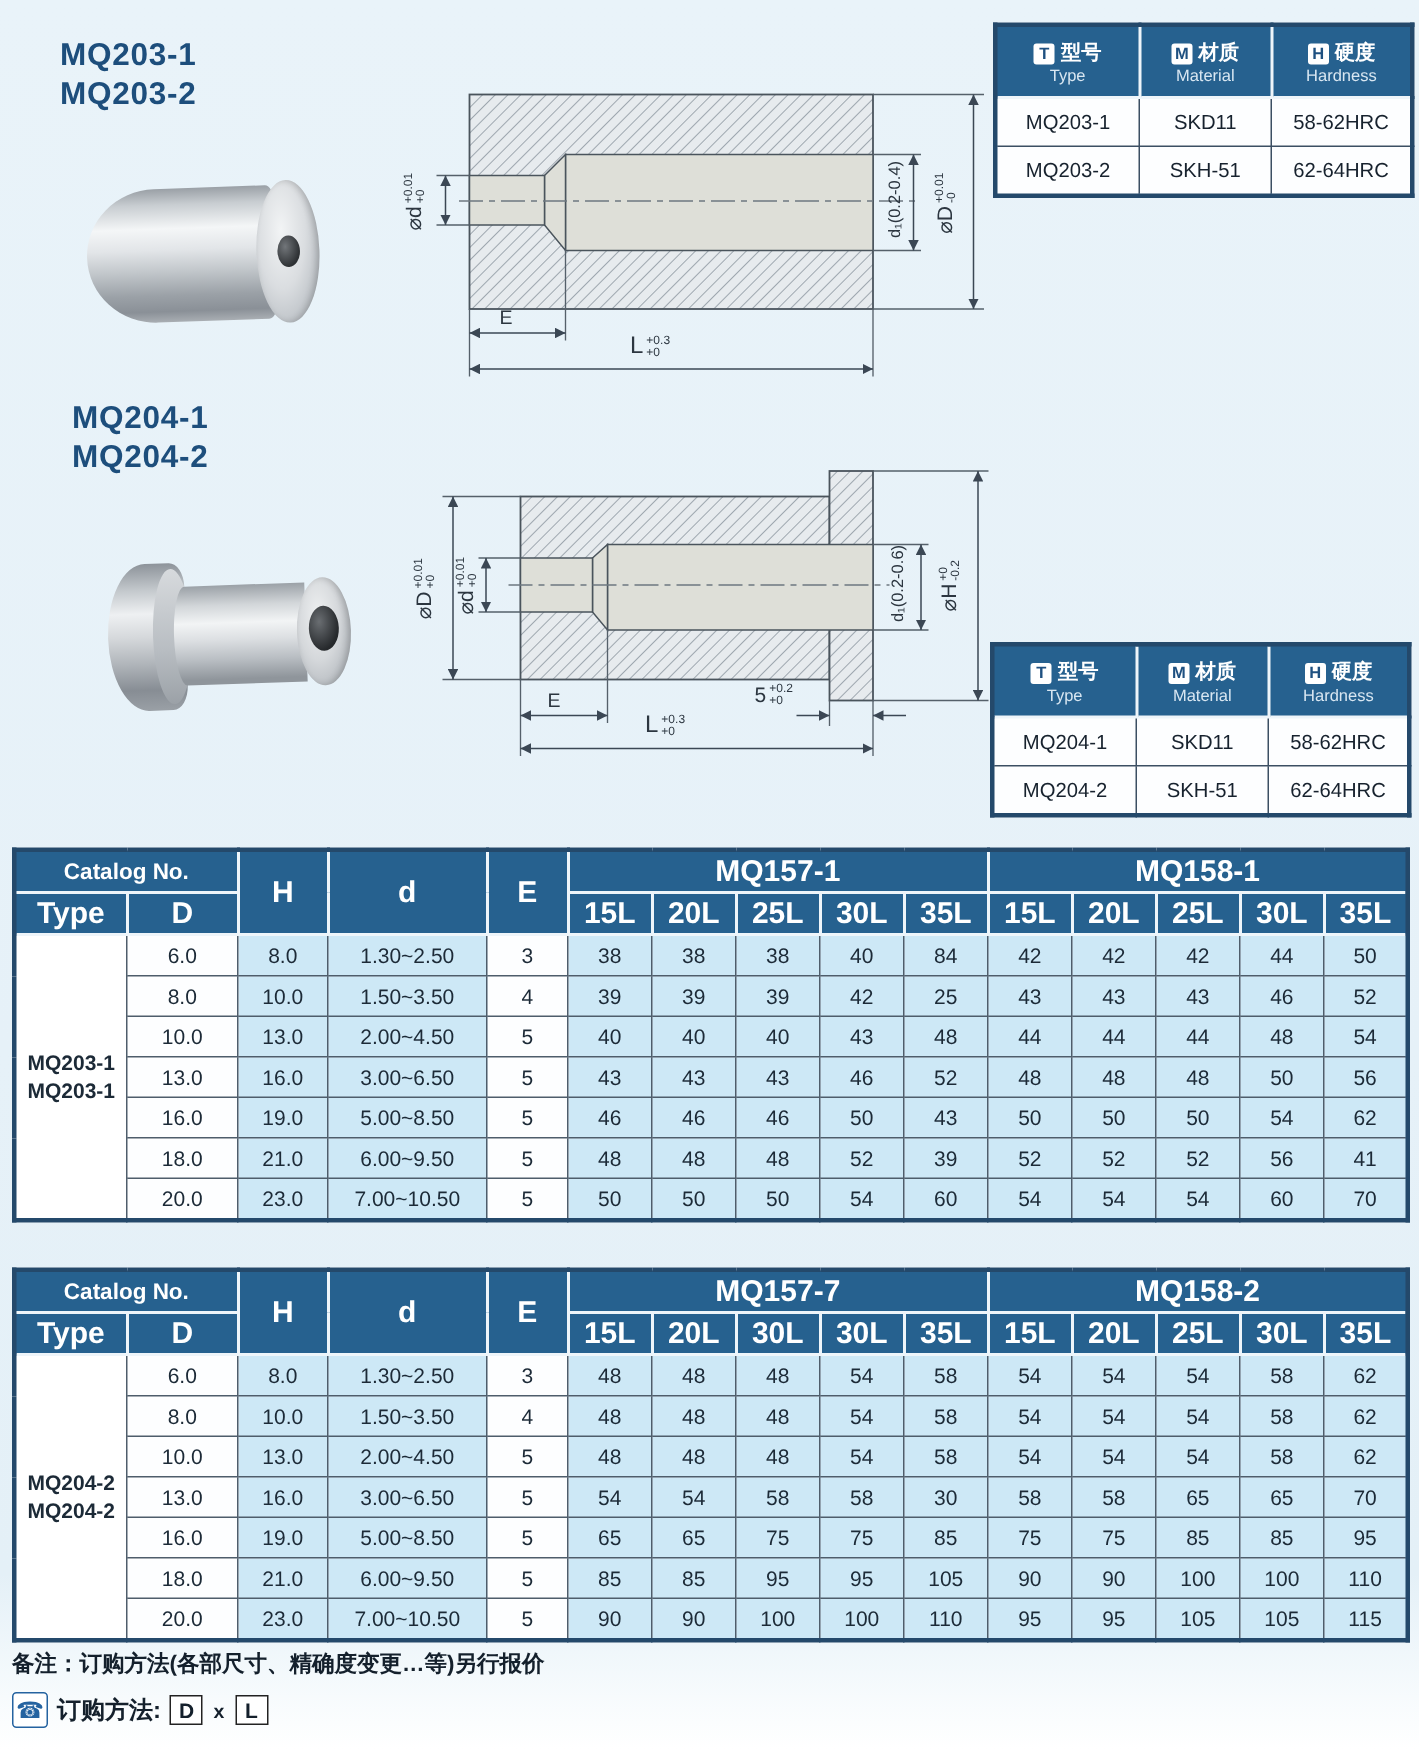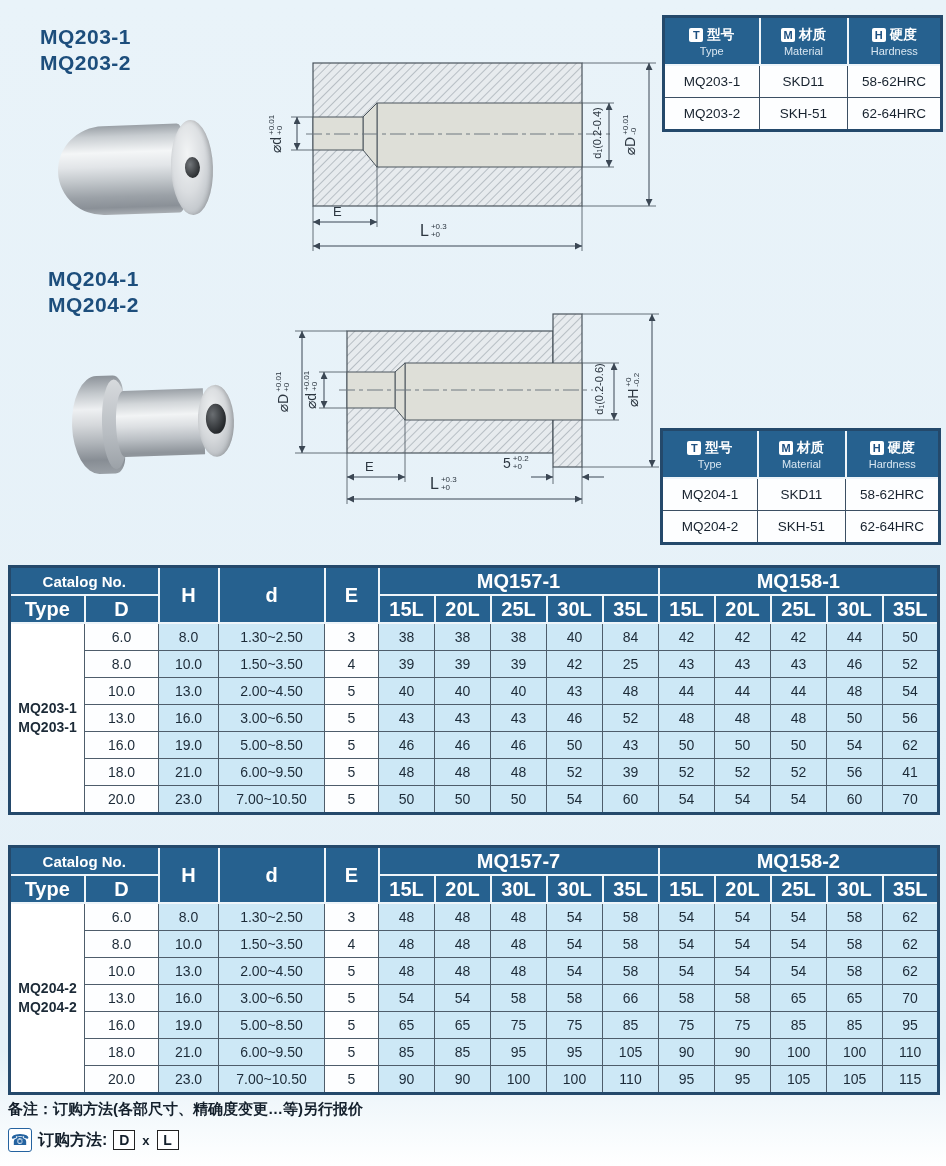--- a/index.html
+++ b/index.html
@@ -569,21 +569,21 @@
         </tr>
         <tr>
           <td class="c-D">13.0</td>
           <td class="c-H">16.0</td>
           <td class="c-d">3.00~6.50</td>
           <td class="c-E">5</td>
           <td class="c-v">54</td>
           <td class="c-v">54</td>
           <td class="c-v">58</td>
           <td class="c-v">58</td>
-          <td class="c-v">66</td>
+          <td class="c-v">30</td>
           <td class="c-v">58</td>
           <td class="c-v">58</td>
           <td class="c-v">65</td>
           <td class="c-v">65</td>
           <td class="c-v">70</td>
         </tr>
         <tr>
           <td class="c-D">16.0</td>
           <td class="c-H">19.0</td>
           <td class="c-d">5.00~8.50</td>

